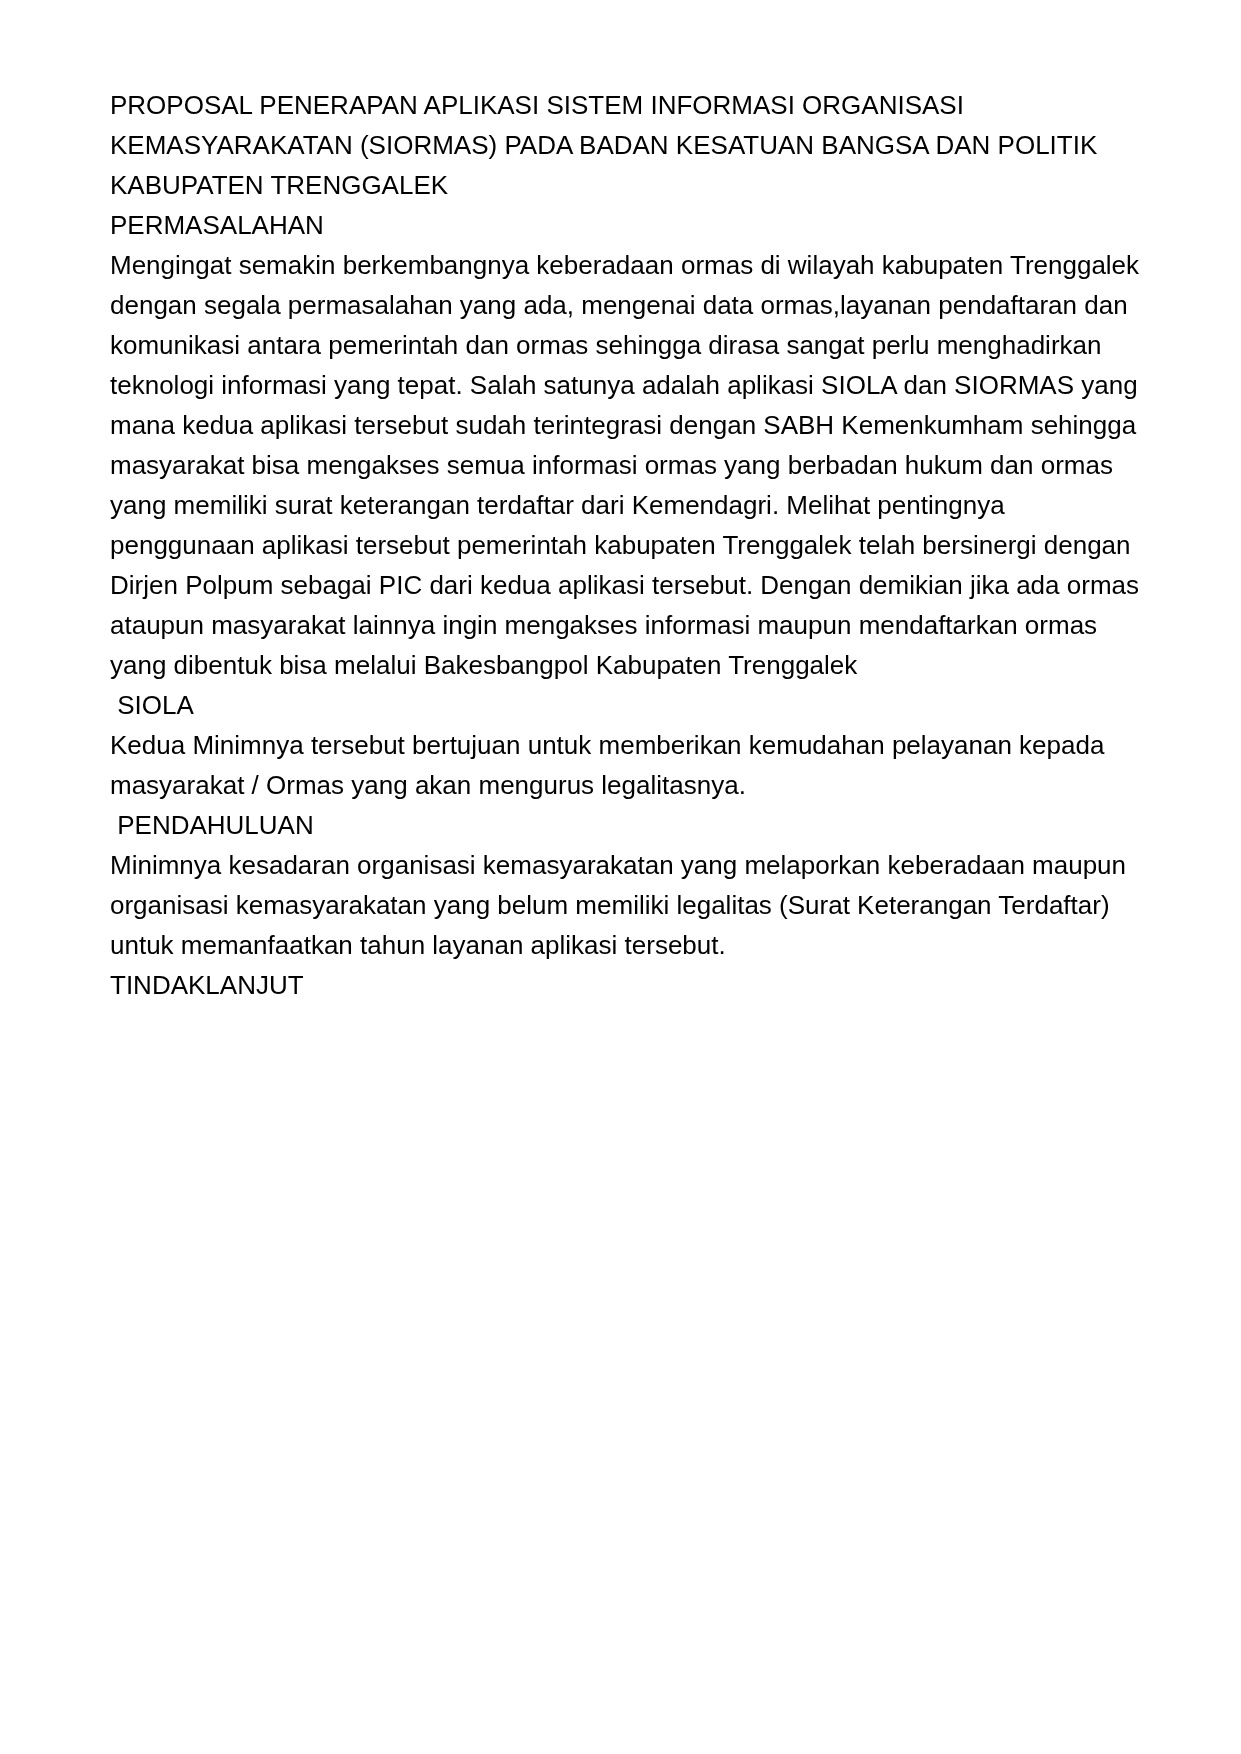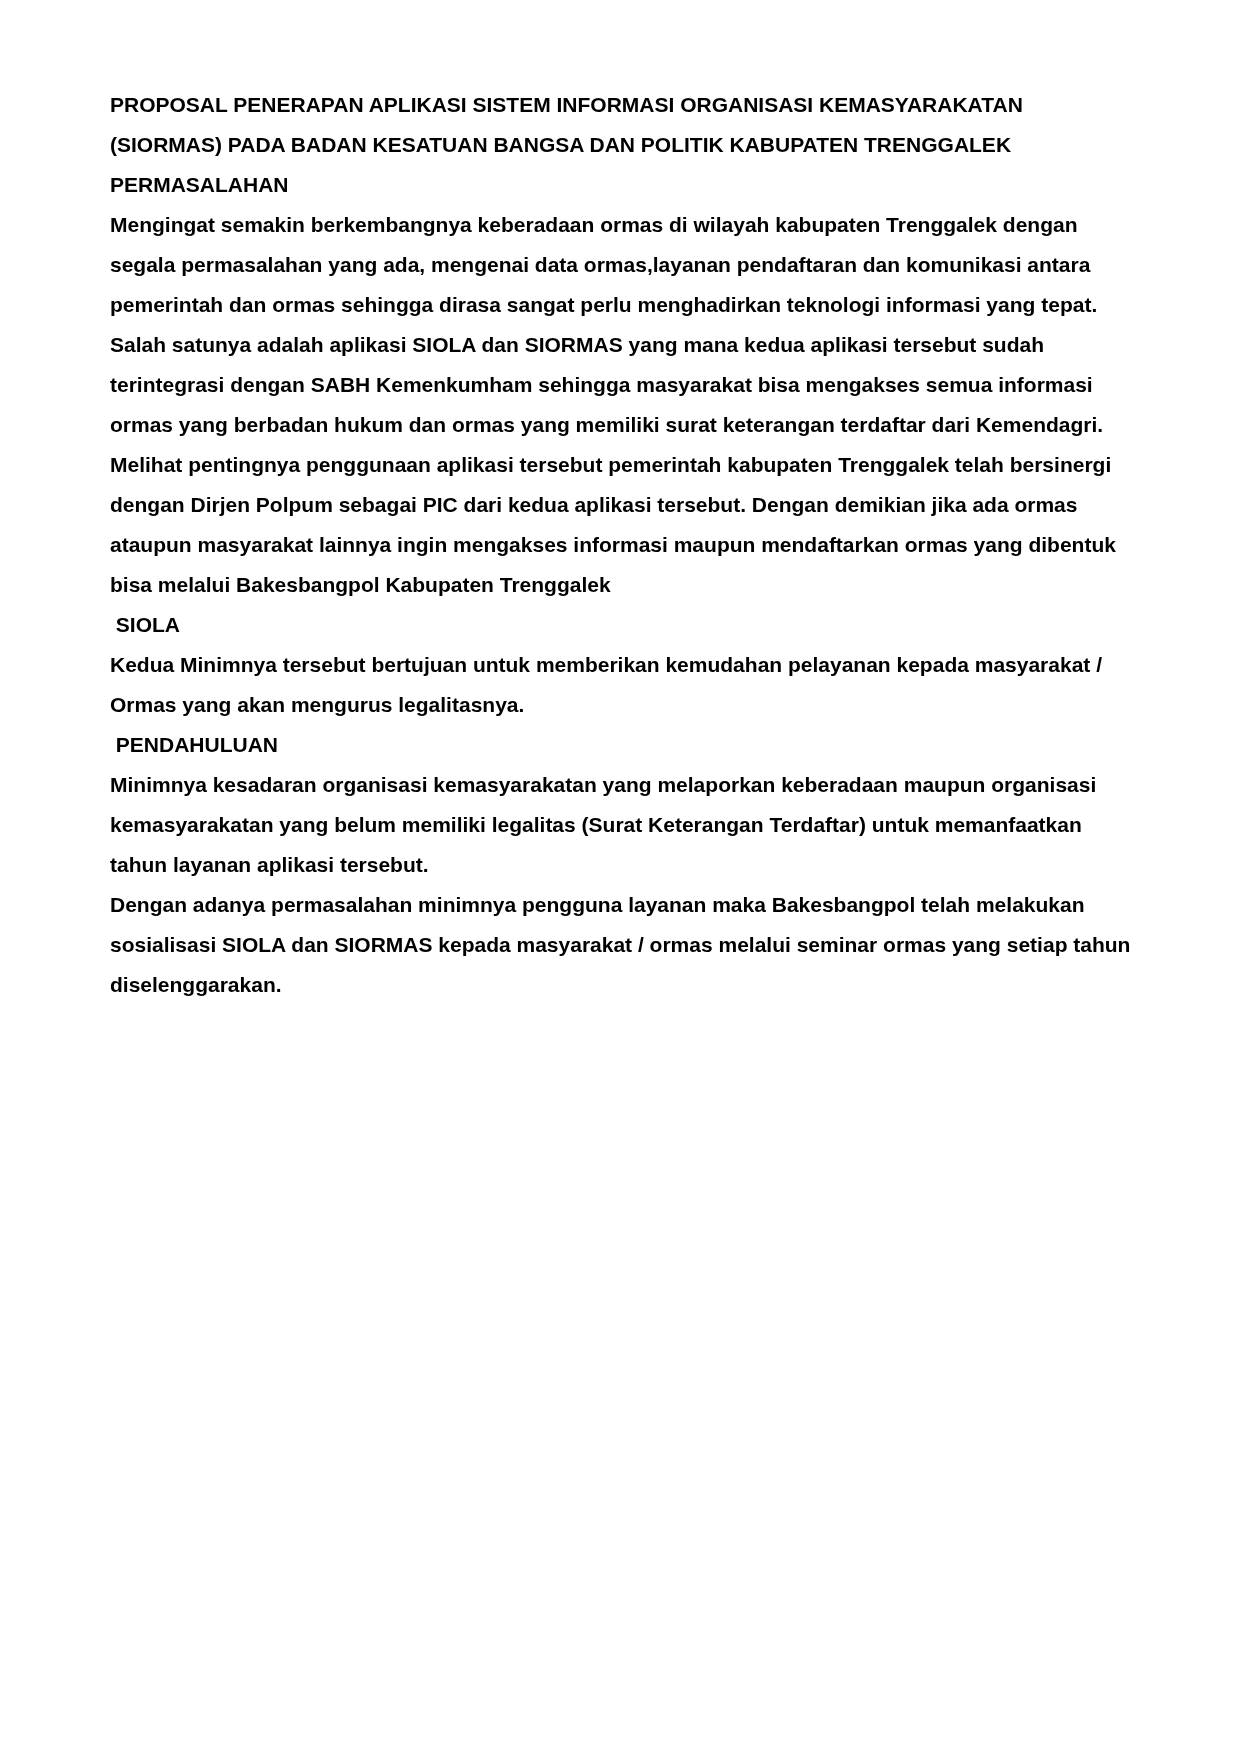--- a/index.html
+++ b/index.html
@@ -22,23 +22,23 @@
     font-family: "Liberation Sans", sans-serif;
     font-size: 23px;
     line-height: 40px;
     font-weight: 400;
     color: #000000;
     -webkit-font-smoothing: antialiased;
   }
   .content p, .content h2 {
     margin: 0;
     padding: 0;
-    font-size: 21px;
+    font-size: 26px;
     line-height: 40px;
-    font-weight: 700;
+    font-weight: 400;
     text-align: left;
   }
   .content h2 {
     
     white-space: pre-wrap;
   }
   .doc-title        { margin: 0; }
   .h-pendahuluan    { margin-top: 74px; }
   .p-pendahuluan    { margin-top: 39px; }
   .h-tujuan         { margin-top: 41px; }
@@ -55,16 +55,16 @@
 
     <h2 class="h-pendahuluan">PERMASALAHAN</h2>
     <p class="p-pendahuluan">Mengingat semakin berkembangnya keberadaan ormas di wilayah kabupaten Trenggalek dengan segala permasalahan yang ada, mengenai data ormas,layanan pendaftaran dan komunikasi antara pemerintah dan ormas sehingga dirasa sangat perlu menghadirkan teknologi informasi yang tepat. Salah satunya adalah aplikasi SIOLA dan SIORMAS yang mana kedua aplikasi tersebut sudah terintegrasi dengan SABH Kemenkumham sehingga masyarakat bisa mengakses semua informasi ormas yang berbadan hukum dan ormas yang memiliki surat keterangan terdaftar dari Kemendagri. Melihat pentingnya penggunaan aplikasi tersebut pemerintah kabupaten Trenggalek telah bersinergi dengan Dirjen Polpum sebagai PIC dari kedua aplikasi tersebut. Dengan demikian jika ada ormas ataupun masyarakat lainnya ingin mengakses informasi maupun mendaftarkan ormas yang dibentuk bisa melalui Bakesbangpol Kabupaten Trenggalek</p>
 
     <h2 class="h-tujuan"> SIOLA</h2>
     <p>Kedua Minimnya tersebut bertujuan untuk memberikan kemudahan pelayanan kepada masyarakat / Ormas yang akan mengurus legalitasnya.</p>
 
     <h2 class="h-permasalahan"> PENDAHULUAN</h2>
     <p>Minimnya kesadaran organisasi kemasyarakatan yang melaporkan keberadaan maupun organisasi kemasyarakatan yang belum memiliki legalitas (Surat Keterangan Terdaftar) untuk memanfaatkan tahun layanan aplikasi tersebut.</p>
 
-    <p>Dengan adanya permasalahan minimnya pengguna layanan maka Bakesbangpol telah melakukan sosialisasi SIOLA dan SIORMAS kepada masyarakat / ormas melalui seminar ormas yang setiap tahun diselenggarakan.</p>
+    <h2 class="h-tindaklanjut">TINDAKLANJUT</h2>
 
   </div>
 </div>
 
 </body></html>

